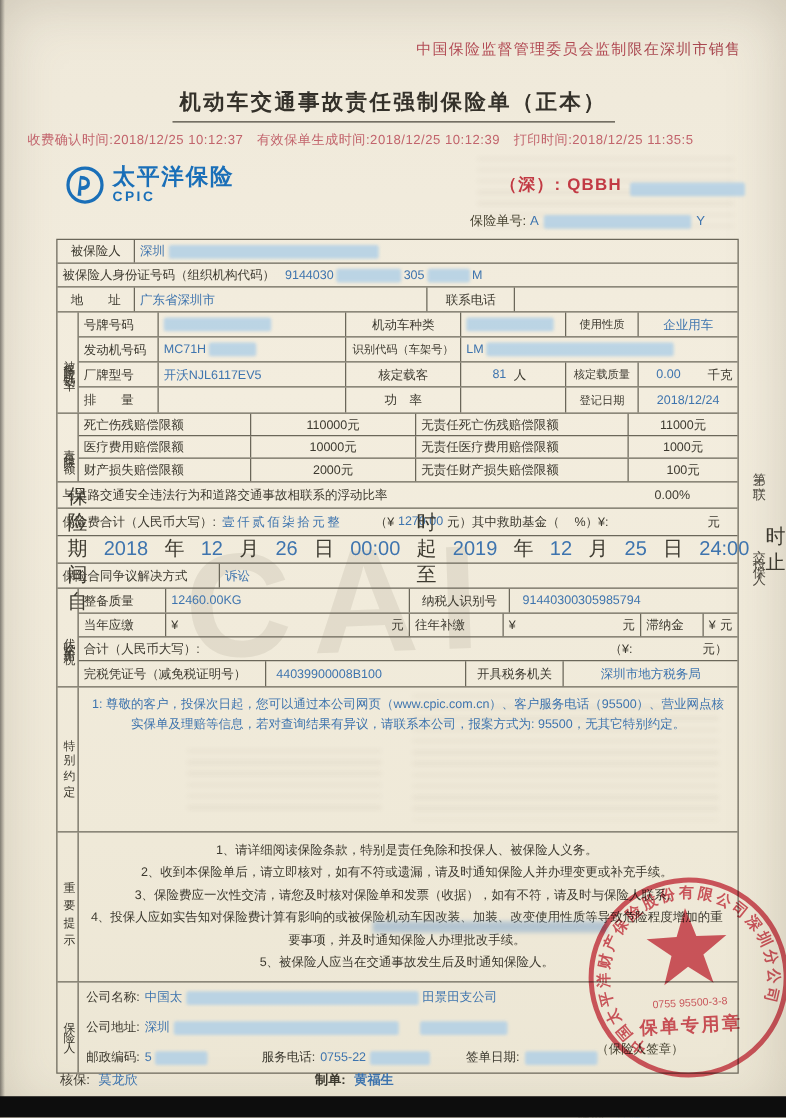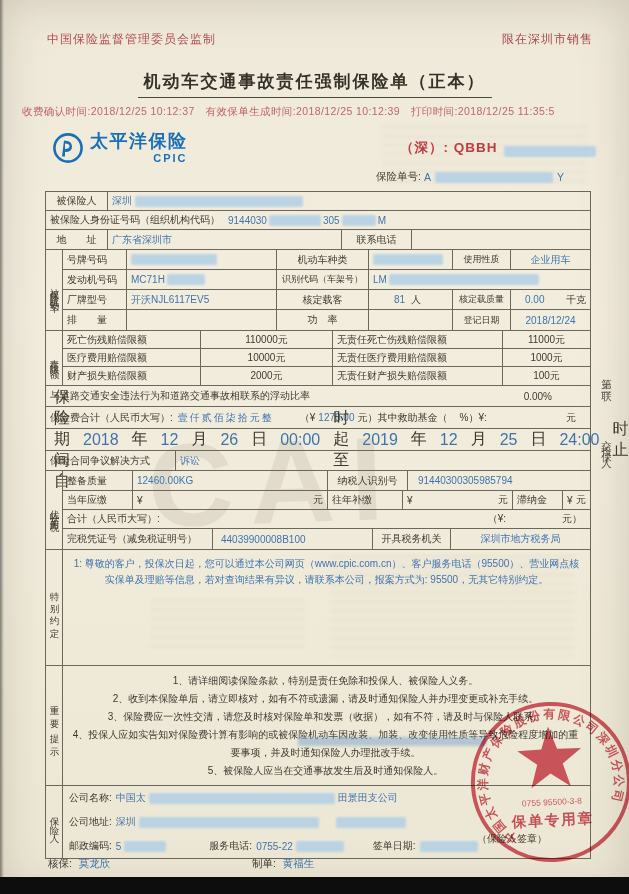--- a/index.html
+++ b/index.html
@@ -12,30 +12,30 @@
     box-shadow:inset 0 0 46px rgba(118,108,88,.28);
   }
   .scan-left{position:absolute;left:0;top:0;width:4px;height:100%;
     background:linear-gradient(90deg,rgba(50,48,44,.55),rgba(50,48,44,0));z-index:9;}
   .scan-bottom{position:absolute;left:0;bottom:0;width:100%;height:17px;background:#0d0d0d;z-index:9;}
   .ghost{position:absolute;filter:blur(2px);opacity:.45;pointer-events:none;
     background:repeating-linear-gradient(180deg,rgba(130,124,106,.28) 0 2px,transparent 2px 9px);}
   .wm{position:absolute;left:148px;top:414px;font-size:118px;font-weight:bold;
     color:rgba(138,128,106,.14);letter-spacing:16px;transform:rotate(-2deg);pointer-events:none;z-index:1;}
   
-  .auth-row{position:absolute;top:31px;left:47px;right:36px;display:flex;justify-content:space-between;
+  .auth-row{position:absolute;top:31px;left:62px;right:36px;display:flex;justify-content:flex-end;
     font-size:12px;color:#b24b54;letter-spacing:1px;}
   .auth-row .right{color:#a8464e;}
   .title-wrap{position:absolute;top:70px;left:0;width:100%;text-align:center;}
   .title-wrap span{display:inline-block;font-size:17px;font-weight:bold;color:#34312a;
     letter-spacing:2px;border-bottom:1.5px solid #4b473c;padding:0 6px 4px 6px;}
   .time-line{position:absolute;top:105px;left:22px;right:0;font-size:10.5px;color:#c2646c;
     white-space:nowrap;overflow:hidden;letter-spacing:.4px;}
   
-  .brand{position:absolute;top:132px;left:52px;display:flex;align-items:flex-start;text-align:right;}
+  .brand{position:absolute;top:132px;left:52px;display:flex;align-items:flex-start;}
   .brand svg{display:block;}
   .brand-text{margin-left:6px;}
   .brand-name{font-size:18px;font-weight:bold;color:#1a6fb8;letter-spacing:1.5px;line-height:1.1;}
   .brand-abbr{font-size:11px;font-weight:bold;color:#1a6fb8;letter-spacing:2px;}
   .red-code{position:absolute;top:139px;left:400px;font-size:13.5px;font-weight:bold;color:#c23a44;
     display:flex;align-items:flex-end;letter-spacing:1px;}
   .policy-no{position:absolute;top:170px;left:376px;font-size:10.5px;color:#45412f;
     display:flex;align-items:center;}
   
   .rd{display:inline-block;height:11px;background:#b2d0e6;border-radius:2px;filter:blur(1.3px);
@@ -395,21 +395,21 @@
     </div>
 
   </div>
 
   <div class="ann"></div>
 
   <div class="f-item" style="left:48px;">
     <span>核保:</span>
     <span class="bv" style="margin-left:4px;">莫龙欣</span>
   </div>
-  <div class="f-item" style="left:252px;">
+  <div class="f-item" style="left:252px;font-weight:bold;">
     <span>制单:</span>
     <span class="bv" style="margin-left:4px;">黄福生</span>
   </div>
   <div class="f-item" style="left:462px;margin-top:30px;">
     <span>经办:</span>
     <span class="bv" style="margin-left:4px;">汪建平</span>
   </div>
 
   <div class="side">
     <span>第三联</span>

